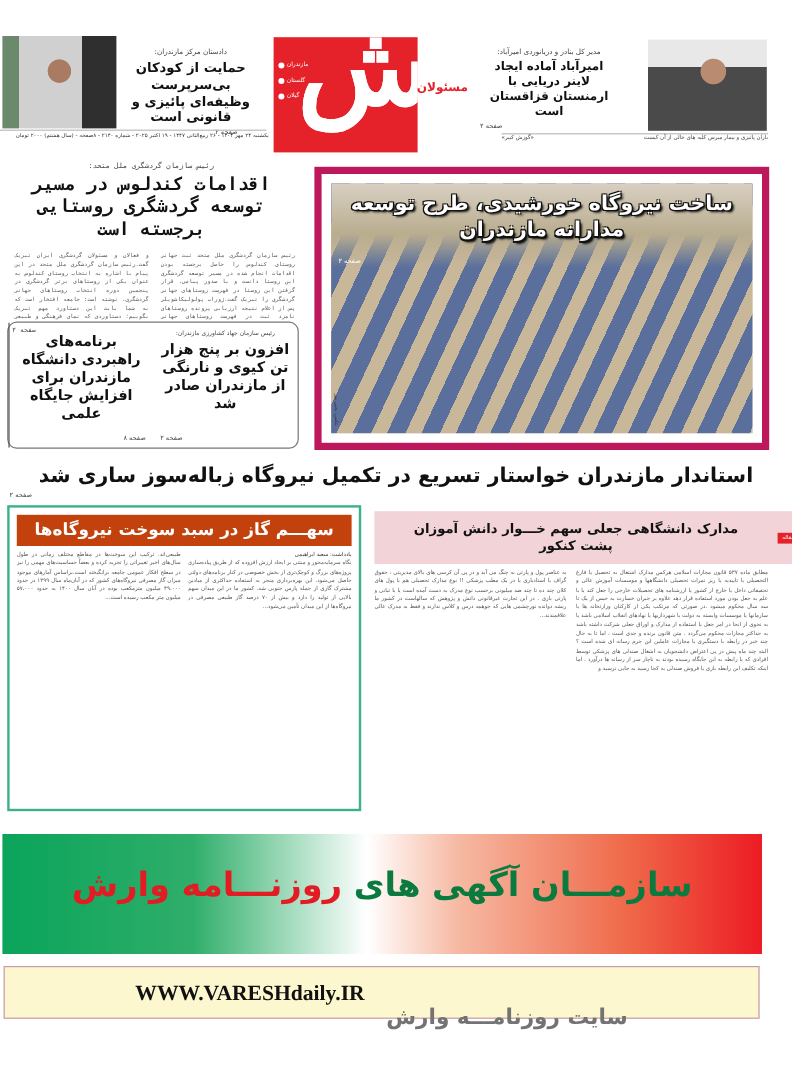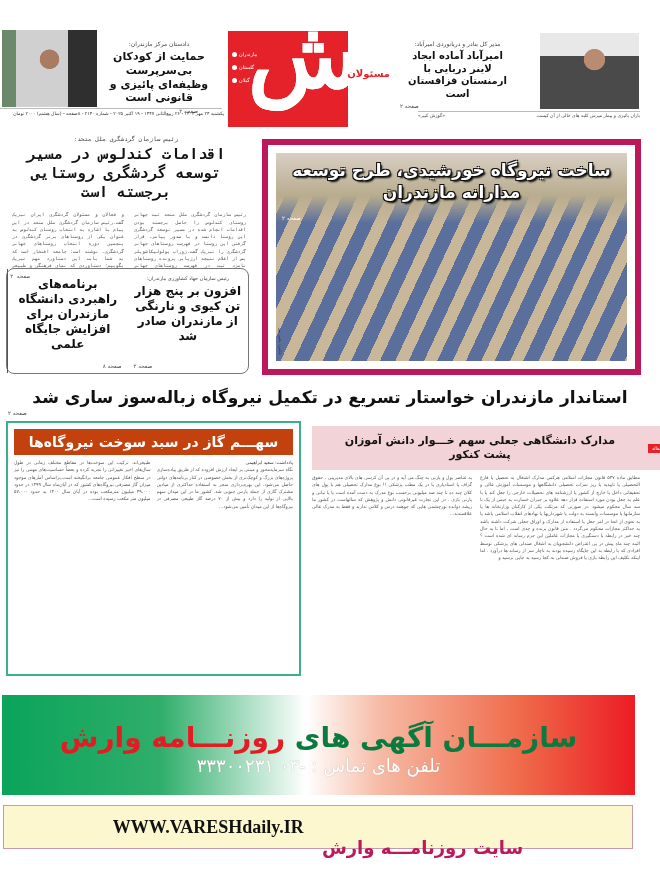--- a/index.html
+++ b/index.html
@@ -130,23 +130,18 @@
   <div class="body-text" style="width:160px; height:198px; overflow:hidden;">مطابق ماده ۵۳۷ قانون مجازات اسلامی هرکس مدارک اشتغال به تحصیل یا فارغ التحصیلی یا تاییدیه یا ریز نمرات تحصیلی دانشگاهها و موسسات آموزش عالی و تحقیقاتی داخل یا خارج از کشور یا ارزشنامه های تحصیلات خارجی را جعل کند یا با علم به جعل بودن مورد استفاده قرار دهد علاوه بر جبران خسارت به حبس از یک تا سه سال محکوم میشود .در صورتی که مرتکب یکی از کارکنان وزارتخانه ها یا سازمانها یا موسسات وابسته به دولت یا شهرداریها یا نهادهای انقلاب اسلامی باشد یا به نحوی از انحا در امر جعل یا استفاده از مدارک و اوراق جعلی شرکت داشته باشد به حداکثر مجازات محکوم می‌گردد . متن قانون برنده و جدی است ، اما تا به حال چند خبر در رابطه با دستگیری یا مجازات عاملین این جرم رسانه ای شده است ؟ البته چند ماه پیش در پی اعتراض دانشجویان به اشغال صندلی های پزشکی توسط افرادی که با رابطه به این جایگاه رسیده بودند به ناچار سر از رسانه ها درآورد . اما اینکه تکلیف این رابطه بازی یا فروش صندلی به کجا رسید به جایی نرسید و</div>
   <div class="body-text" style="width:160px; height:198px; overflow:hidden;">به عناصر پول و پارتی به چنگ می آید و در پی آن کرسی های بالای مدیریتی ، حقوق گزاف یا استادیاری یا در یک مطب پزشکی !! نوع مدارک تحصیلی هم با پول های کلان چند ده تا چند صد میلیونی برحسب نوع مدرک به دست آمده است یا با تبانی و پارتی بازی . در این تجارت غیرقانونی دانش و پژوهش که سالهاست در کشور ما ریشه دوانده نورچشمی هایی که جوهمه درس و کلاس ندارند و فقط به مدرک عالی علاقمندند...</div>
 </div>
 
 <div class="abs ad" style="left:2px; top:695px; width:633px; height:100px;">
   <div style="position:absolute; top:10px; left:0; right:0; text-align:center; font-size:28px; font-weight:bold; direction:rtl; white-space:nowrap;margin-top:16px;">
     <span style="color:#0b7a3f;">سازمـــان</span>
     <span style="color:#0b7a3f;">آگهی های</span>
     <span style="color:#e31b23;">روزنـــامه وارش</span>
   </div>
-  <div style="position:absolute; top:60px; left:0; right:0; text-align:center; font-size:18px; color:#fff; direction:rtl; white-space:nowrap; text-shadow:0 0 1px #999;">
-    <span>تلفن های تماس :</span>
-    <span>-۰۳</span>
-    <span style="letter-spacing:4px;">۳۳۳۰۰۲۳۱</span>
-  </div>
 </div>
 
 <div class="abs site-box" style="left:3px; top:805px; width:630px; height:44px; display:flex; align-items:center; justify-content:center; gap:18px; direction:rtl;">
-  <span style="font-size:18px; font-weight:bold; color:#be185d;margin-top:40px;">سایت روزنامـــه وارش</span>
+  <span style="font-size:18px; font-weight:bold; color:#737373;margin-top:40px;">سایت روزنامـــه وارش</span>
   <span style="font-family:'Liberation Serif', serif; font-size:18px; font-weight:bold; color:#111; direction:ltr;">WWW.VARESHdaily.IR</span>
 </div>
 
 </body></html>

